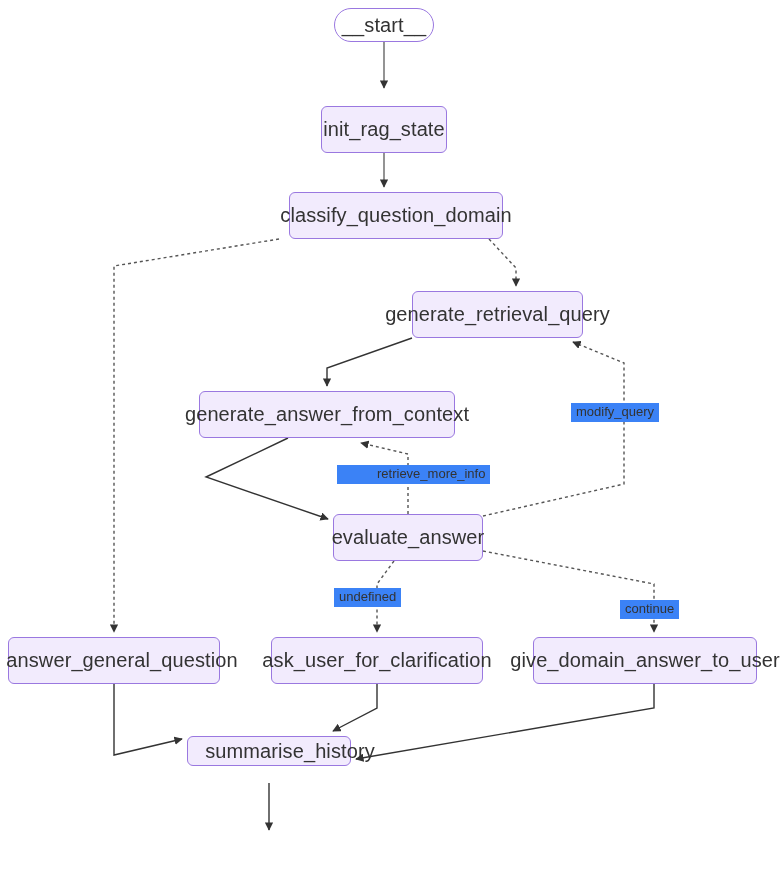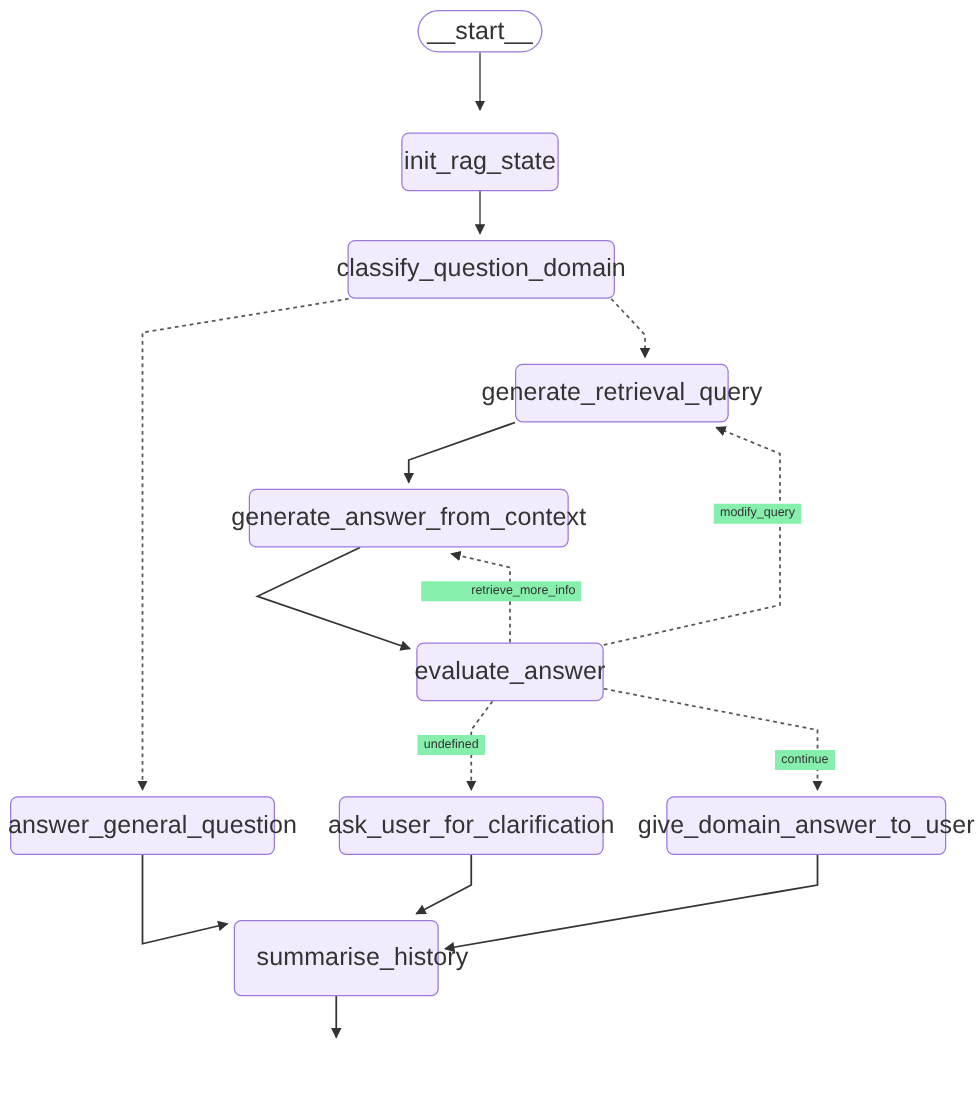--- a/index.html
+++ b/index.html
@@ -45,23 +45,23 @@
     background: #ffffff;
   }
   .node.terminal-end {
     border-radius: 22px;
     background: #bda7ee;
     border-color: #8a6bd4;
   }
   .edge-label {
     position: absolute;
     box-sizing: border-box;
-    background: #86efac;
+    background: #3b82f6;
     color: #333333;
-    font-size: 10px;
+    font-size: 13px;
     font-family: "Liberation Sans", sans-serif;
     padding: 2px 5px 3px 5px;
     white-space: nowrap;
     line-height: 1.1;
     z-index: 3;
   }
 </style>
 </head>
 <body>
 
@@ -107,21 +107,21 @@
   </svg>
 
   <div class="node terminal" style="left:334px; top:8px; width:100px; height:34px;">
     <span>__start__</span>
   </div>
 
   <div class="node" style="left:321px; top:93px; width:126px; height:47px;margin-top:13px;">
     <span>init_rag_state</span>
   </div>
 
-  <div class="node" style="left:278px; top:192px; width:214px; height:47px;">
+  <div class="node" style="left:289px; top:192px; width:214px; height:47px;">
     <span>classify_question_domain</span>
   </div>
 
   <div class="node" style="left:412px; top:291px; width:171px; height:47px;">
     <span>generate_retrieval_query</span>
   </div>
 
   <div class="node" style="left:199px; top:391px; width:256px; height:47px;">
     <span>generate_answer_from_context</span>
   </div>
@@ -135,21 +135,21 @@
   </div>
 
   <div class="node" style="left:271px; top:637px; width:212px; height:47px;">
     <span>ask_user_for_clarification</span>
   </div>
 
   <div class="node" style="left:533px; top:637px; width:224px; height:47px;">
     <span>give_domain_answer_to_user</span>
   </div>
 
-  <div class="node" style="left:187px; top:736px; width:164px; height:61px;padding-left:42px;">
+  <div class="node" style="left:187px; top:736px; width:164px; height:30px;padding-left:42px;">
     <span>summarise_history</span>
   </div>
 
 
   <div class="edge-label" style="left:571px; top:403px;">modify_query</div>
 
   <div class="edge-label" style="left:337px; top:465px;padding-left:40px;">retrieve_more_info</div>
 
   <div class="edge-label" style="left:334px; top:588px;">undefined</div>
 

